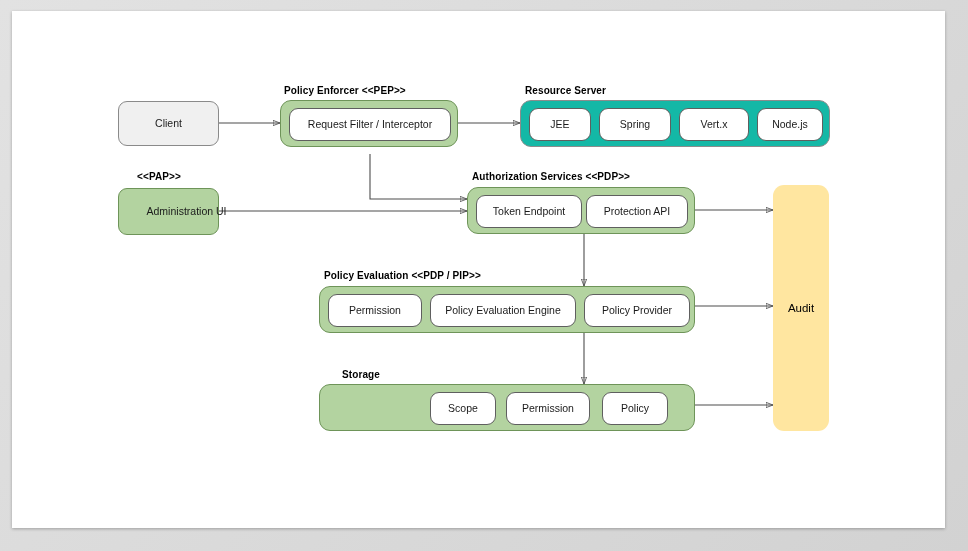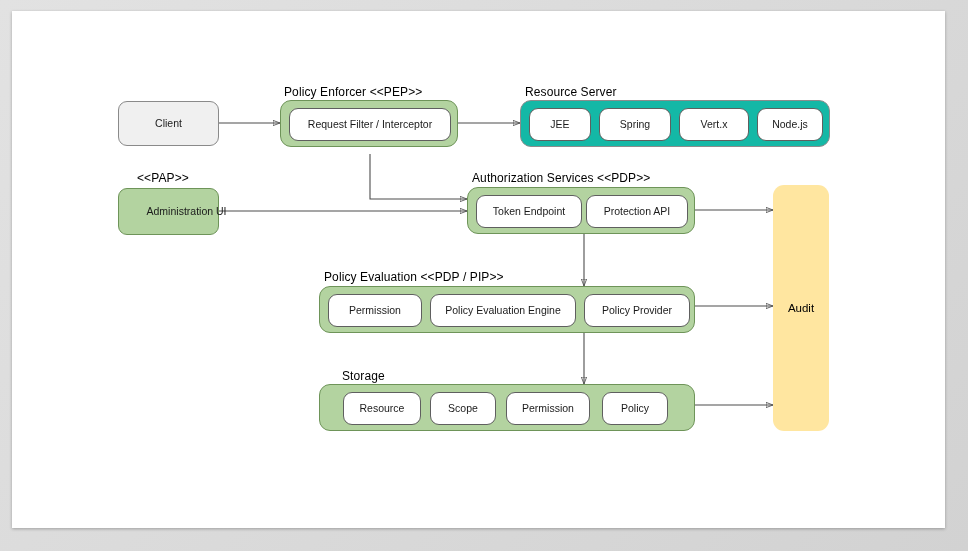--- a/index.html
+++ b/index.html
@@ -76,22 +76,22 @@
     background: #b3d3a0;
   }
   .group.graygroup {
     border-color: #8c8c8c;
     background: #14b8a6;
   }
 
   
   .group-title {
     position: absolute;
-    font-size: 12px;
-    font-weight: normal;
+    font-size: 10px;
+    font-weight: bold;
     color: #000000;
     white-space: nowrap;
     letter-spacing: 0.1px;
   }
 
   
   .audit {
     position: absolute;
     box-sizing: border-box;
     border-radius: 11px;
@@ -203,23 +203,20 @@
         <div class="node white" style="left:264px; top:7px; width:106px; height:33px;">
           <span>Policy Provider</span>
         </div>
         <div class="node white" style="left:110px; top:7px; width:146px; height:33px;">
           <span>Policy Evaluation Engine</span>
         </div>
       </div>
 
       <div class="group-title" style="left:330px; top:358px;">Storage</div>
       <div class="group" style="left:307px; top:373px; width:376px; height:47px;">
-        <div class="node white" style="left:23px; top:7px; width:78px; height:33px;">
-          <span>Resource</span>
-        </div>
         <div class="node white" style="left:110px; top:7px; width:66px; height:33px;">
           <span>Scope</span>
         </div>
         <div class="node white" style="left:186px; top:7px; width:84px; height:33px;">
           <span>Permission</span>
         </div>
         <div class="node white" style="left:282px; top:7px; width:66px; height:33px;">
           <span>Policy</span>
         </div>
       </div>

